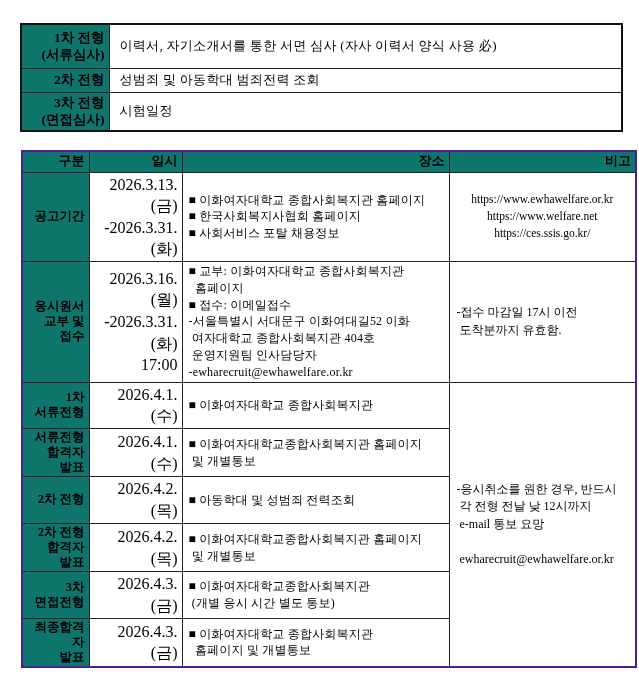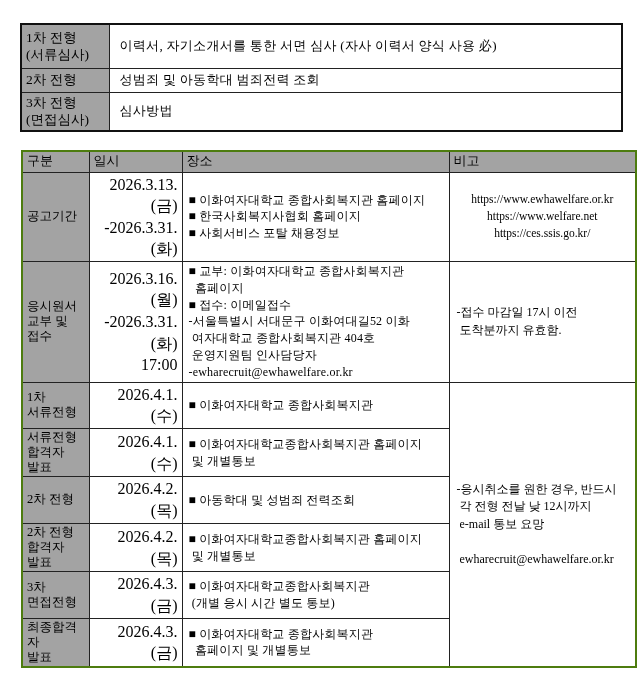--- a/index.html
+++ b/index.html
@@ -12,25 +12,25 @@
   .page{position:relative;width:639px;height:681px;}
   .sec-title{
     margin:0 0 0 20px;
     font-size:17px;font-weight:bold;letter-spacing:0.5px;
     line-height:1.2;
   }
   #title6{padding-top:15px;}
   #title7{margin-top:33px;}
   table{border-collapse:collapse;table-layout:fixed;}
   #screening-table{margin:23px 0 0 20px;width:603px;border:2px solid #111;}
-  #schedule-table{margin:18px 0 0 21px;width:614px;border:2px solid #4d7c0f;}
+  #schedule-table{margin:18px 0 0 21px;width:614px;border:2px solid #4c1d95;}
   td,th{border:1px solid #222;padding:1px 4px;vertical-align:middle;font-weight:normal;}
   .hd{
-    background:#a3a3a3;
-    font-weight:normal;text-align:left;
+    background:#0f766e;
+    font-weight:bold;text-align:right;
     white-space:pre-line;line-height:1.3;
   }
   #screening-table .hd{font-size:13.5px;}
   #screening-table .bd{font-size:13px;text-align:left;padding-left:10px;letter-spacing:0.3px;}
   #schedule-table th.hd{font-size:13px;height:18px;}
   #schedule-table .cat{font-size:12.5px;line-height:1.22;}
   .dt{font-size:16px;text-align:right;white-space:pre-line;line-height:1.35;}
   .loc{font-size:12px;text-align:left;white-space:pre-wrap;line-height:1.4;padding-left:6px;letter-spacing:0.2px;}
   .note-c{font-size:11.5px;text-align:center;white-space:pre-line;line-height:1.5;}
   .note-l{font-size:12px;text-align:left;white-space:pre-wrap;line-height:1.45;padding-left:7px;margin-left:29px;}
@@ -55,21 +55,21 @@
 (서류심사)</td>
         <td class="bd">이력서, 자기소개서를 통한 서면 심사 (자사 이력서 양식 사용 必)</td>
       </tr>
       <tr class="r2">
         <td class="hd">2차 전형</td>
         <td class="bd">성범죄 및 아동학대 범죄전력 조회</td>
       </tr>
       <tr class="r3">
         <td class="hd">3차 전형
 (면접심사)</td>
-        <td class="bd">심사방법</td>
+        <td class="bd">시험일정</td>
       </tr>
     </tbody>
   </table>
 
 
   <table id="schedule-table">
     <colgroup>
       <col style="width:67px">
         <col style="width:93px">
         <col style="width:267px">

